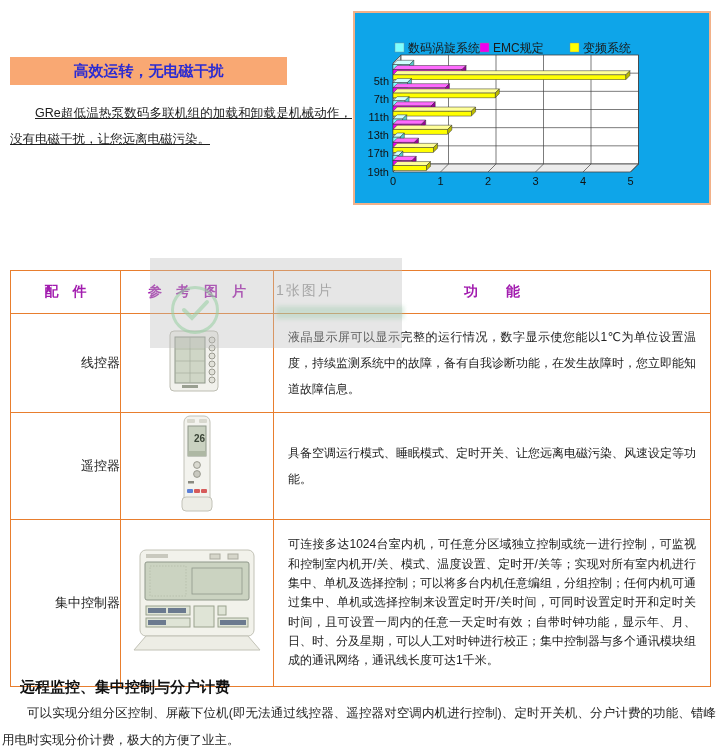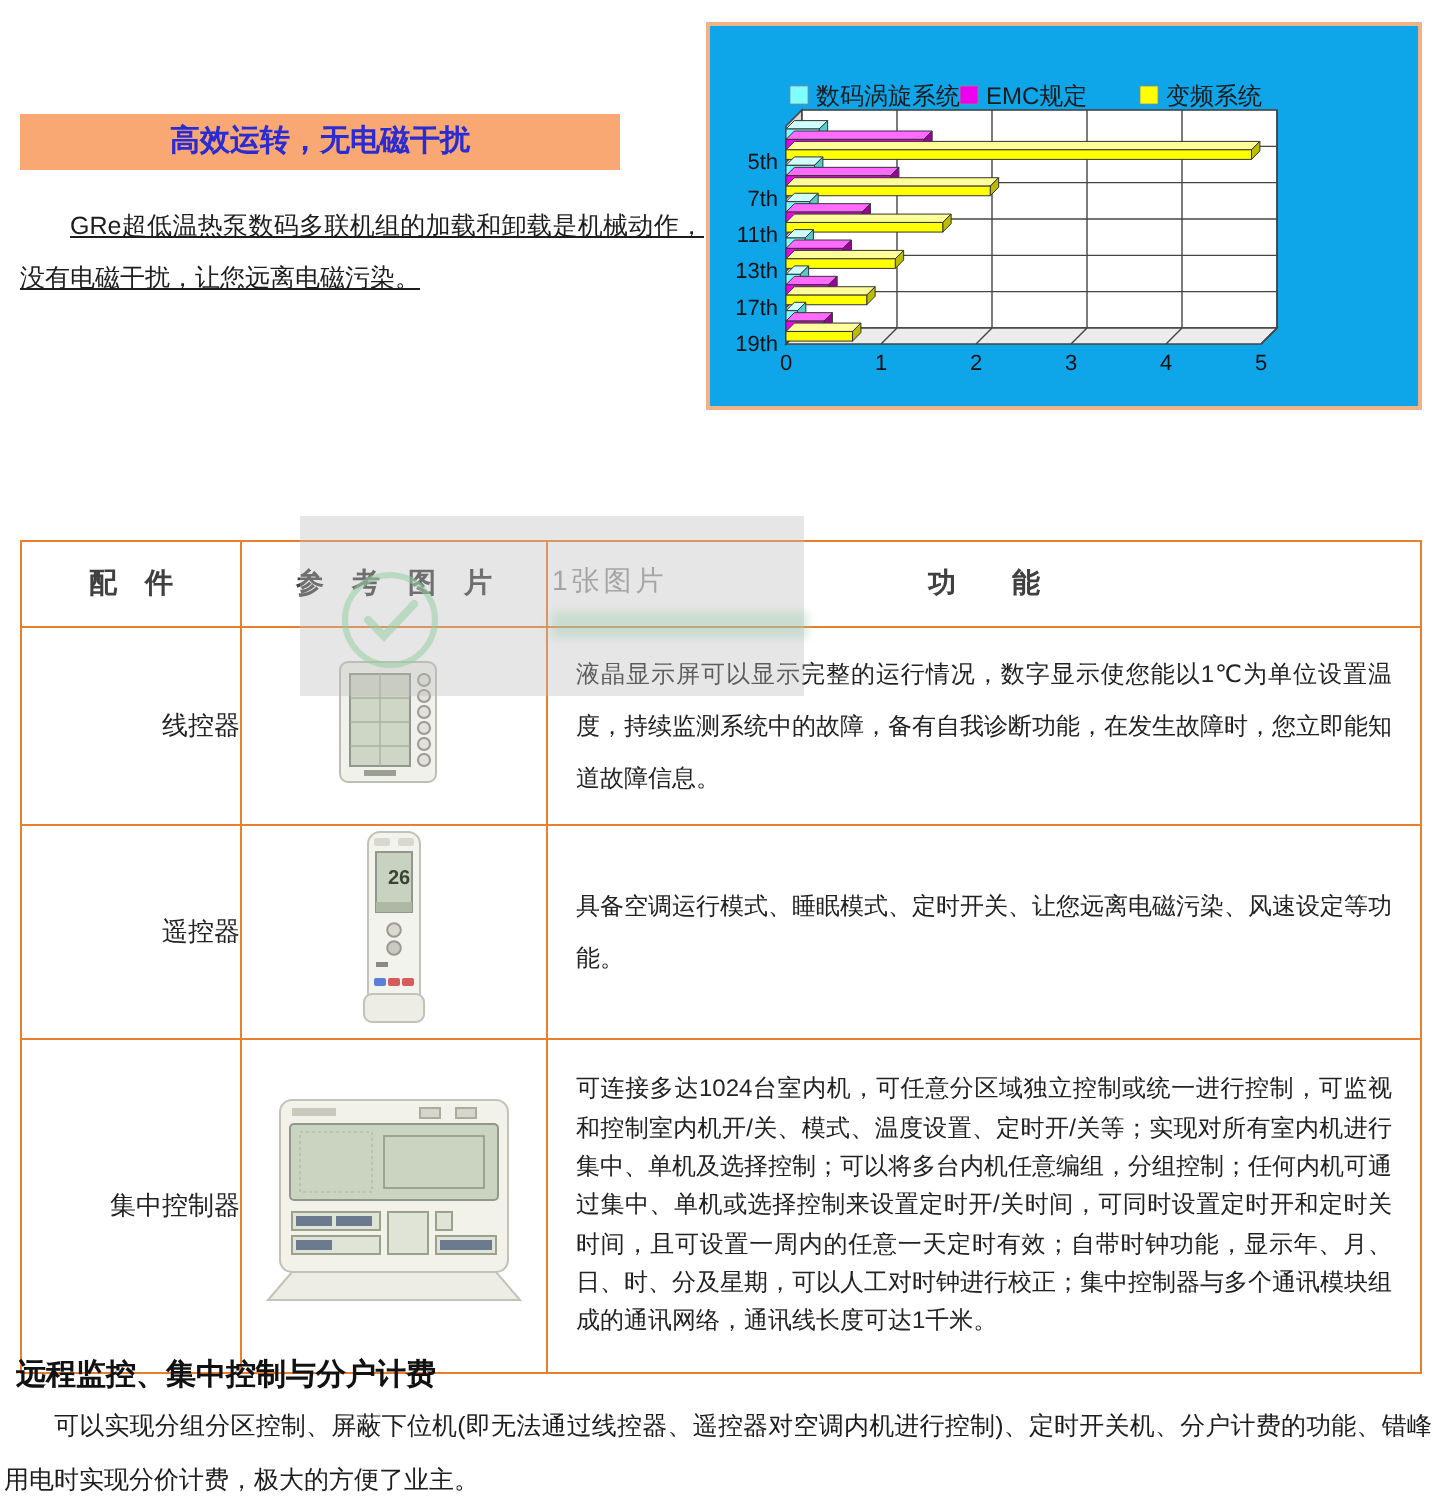--- a/index.html
+++ b/index.html
@@ -16,21 +16,21 @@
   
   .para { font-size:12.5px; line-height:26px; text-indent:2em; color:#1d1d1d; text-align:justify;text-decoration:underline; }
 
   
   #chart-panel { left:353px; top:11px; width:358px; height:194px;
     border:2px solid #F2B189; background:#0ea5e9; }
 
   
   #acc-table { border-collapse:collapse; table-layout:fixed; width:700px; }
   #acc-table td { border:1px solid #E87E2E; vertical-align:middle; background:#fff; }
-  .th-cell { text-align:center; font-weight:bold; font-size:14px; color:#404040; }
+  .th-cell { text-align:center; font-weight:bold; font-size:14px; color:#a21caf; }
   .name-cell { text-align:right; font-size:13px; color:#222; }
   .img-cell { text-align:center; }
   .fn-cell { font-size:12px; color:#222; text-align:justify; padding:10px 14px; }
   .lh-wide { line-height:26px; }
   .lh-tight { line-height:19.3px; }
 
   
   #wm-box { left:150px; top:258px; width:252px; height:90px;
     background:rgba(190,190,190,0.38); pointer-events:none; z-index:6; }
   #wm-circle { left:171px; top:286px; width:48px; height:48px; border-radius:50%;
@@ -146,21 +146,21 @@
         <text x="34" y="162.5" font-size="11" fill="#111" text-anchor="end">19th</text>
         <text x="38" y="172" font-size="11" fill="#111" text-anchor="middle">0</text>
         <text x="85.5" y="172" font-size="11" fill="#111" text-anchor="middle">1</text>
         <text x="133" y="172" font-size="11" fill="#111" text-anchor="middle">2</text>
         <text x="180.5" y="172" font-size="11" fill="#111" text-anchor="middle">3</text>
         <text x="228" y="172" font-size="11" fill="#111" text-anchor="middle">4</text>
         <text x="275.5" y="172" font-size="11" fill="#111" text-anchor="middle">5</text>
       </svg>
   </div>
 
-  <div class="banner abs" style="left:10px; top:57px; width:300px;">
+  <div class="banner abs" style="left:10px; top:57px; width:277px;">
     <span>高效运转，无电磁干扰</span>
   </div>
   <div class="para abs" style="left:10px; top:100px; width:342px;">GRe超低温热泵数码多联机组的加载和卸载是机械动作，没有电磁干扰，让您远离电磁污染。</div>
 
 
   <table id="acc-table" class="abs" style="left:10px; top:270px;">
     <colgroup>
         <col style="width:110px">
         <col style="width:153px">
         <col style="width:437px">
@@ -245,16 +245,16 @@
     </table>
 
   <div id="wm-box" class="abs"></div>
   <div id="wm-circle" class="abs"></div>
   <svg id="wm-check" class="abs" width="48" height="48" viewBox="0 0 48 48">
     <path d="M13 24 L21 32 L36 16" fill="none" stroke="rgba(150,205,160,0.55)" stroke-width="4" stroke-linecap="round"></path>
   </svg>
   <div id="wm-label" class="abs">1张图片</div>
   <div id="wm-smudge" class="abs"></div>
 
-  <div id="bottom-title" class="abs" style="left:8px; top:678px;">远程监控、集中控制与分户计费</div>
+  <div id="bottom-title" class="abs" style="left:20px; top:678px;">远程监控、集中控制与分户计费</div>
   <div id="bottom-para" class="abs" style="left:2px; top:700px; width:714px;">可以实现分组分区控制、屏蔽下位机(即无法通过线控器、遥控器对空调内机进行控制)、定时开关机、分户计费的功能、错峰用电时实现分价计费，极大的方便了业主。</div>
 
 </div>
 
 </body></html>

